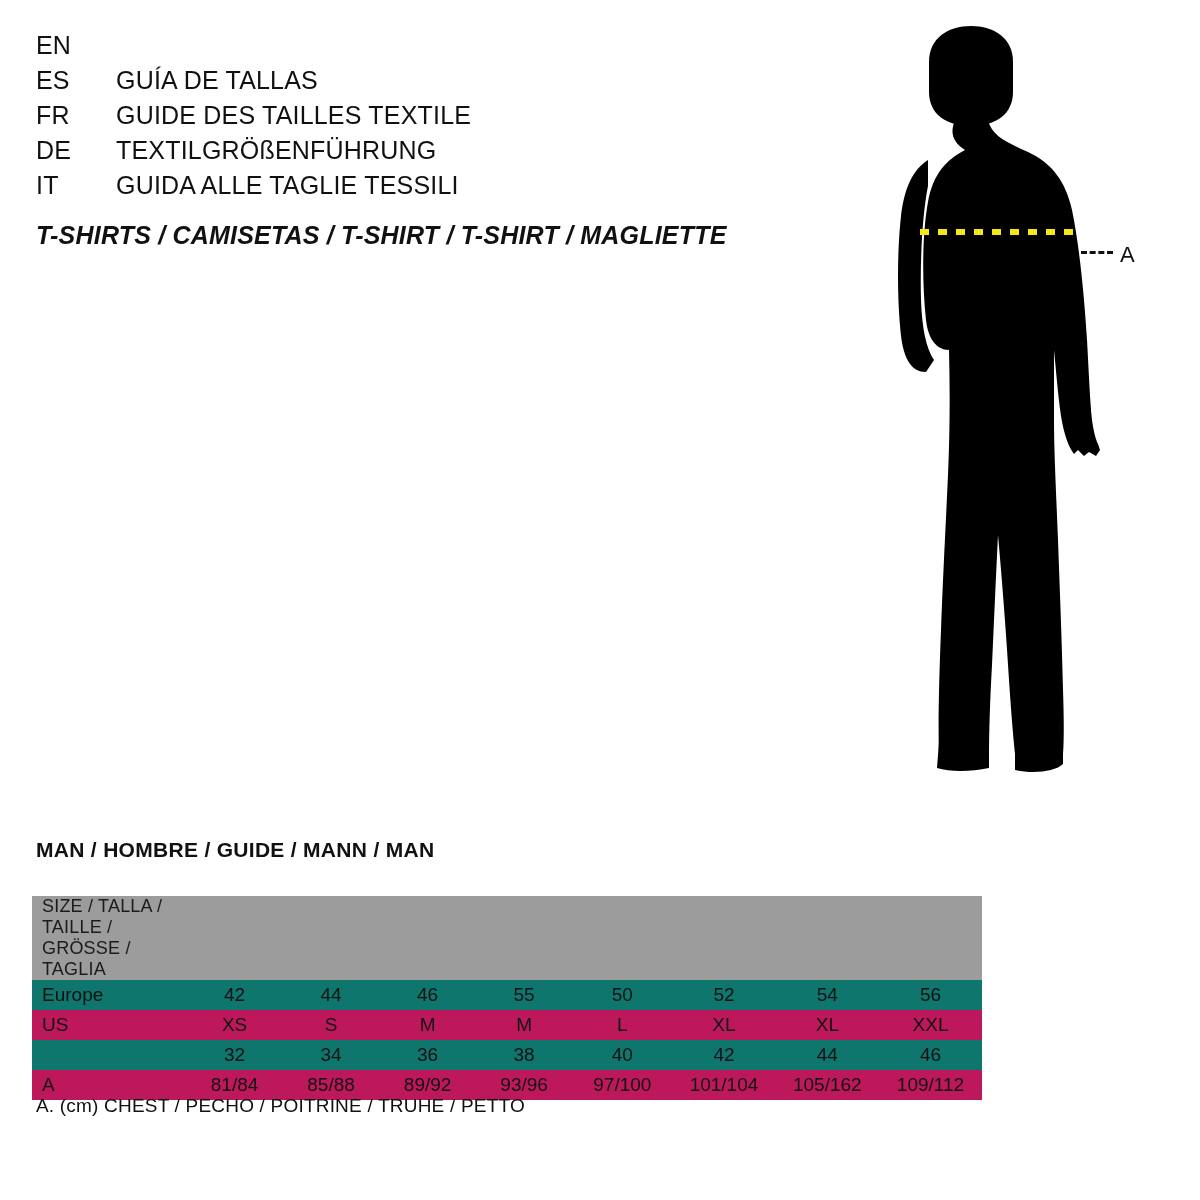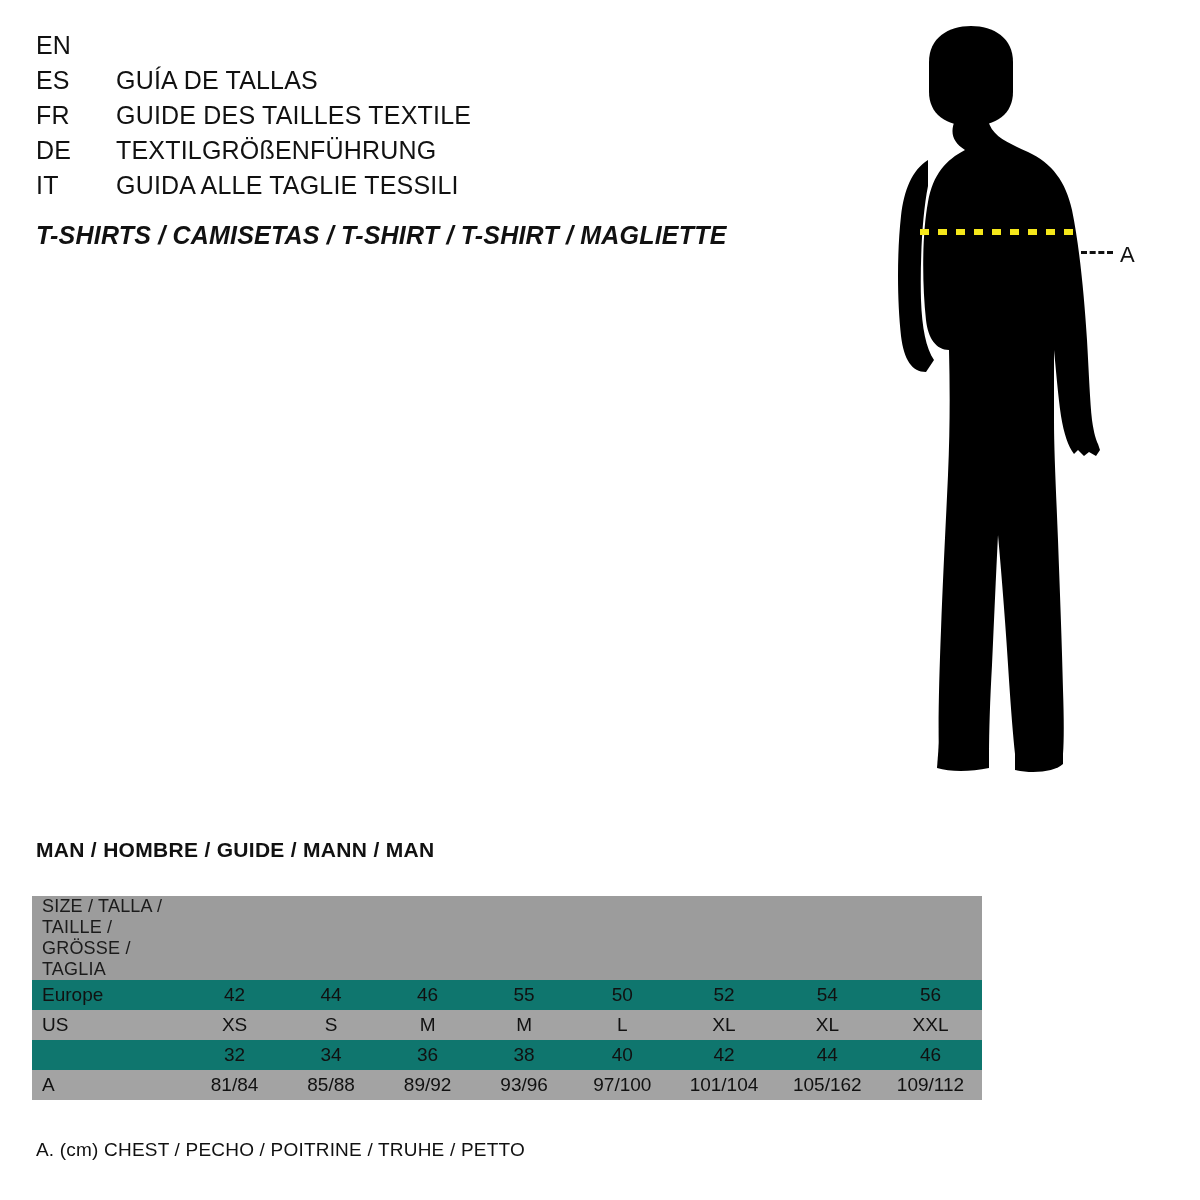--- a/index.html
+++ b/index.html
@@ -110,39 +110,38 @@
     vertical-align: middle;
   }
   .row-head td {
     background: #9c9c9c;
     color: #1b1b1b;
     font-size: 18px;
     letter-spacing: 0.2px;
     height: 29px;
   }
   .row-light td { background: #0f766e; }
-  .row-dark td  { background: #a3a3a3; }
+  .row-dark td  { background: #be185d; }
 
   .cell-label {
     width: 176px;
     padding-left: 10px !important;
     text-align: left;
   }
   .cell-val {
     width: 120px;
     text-align: center;
   }
 
   .footnote {
     position: absolute;
     left: 36px;
     top: 1095px;
     font-size: 19px;
     letter-spacing: 0.2px;
-    margin-top: 44px;
   }
 </style>
 </head>
 <body>
 
 <div class="page">
 
   <div class="lang-block">
     <div class="lang-row">
       <span class="lang-code">EN</span>

